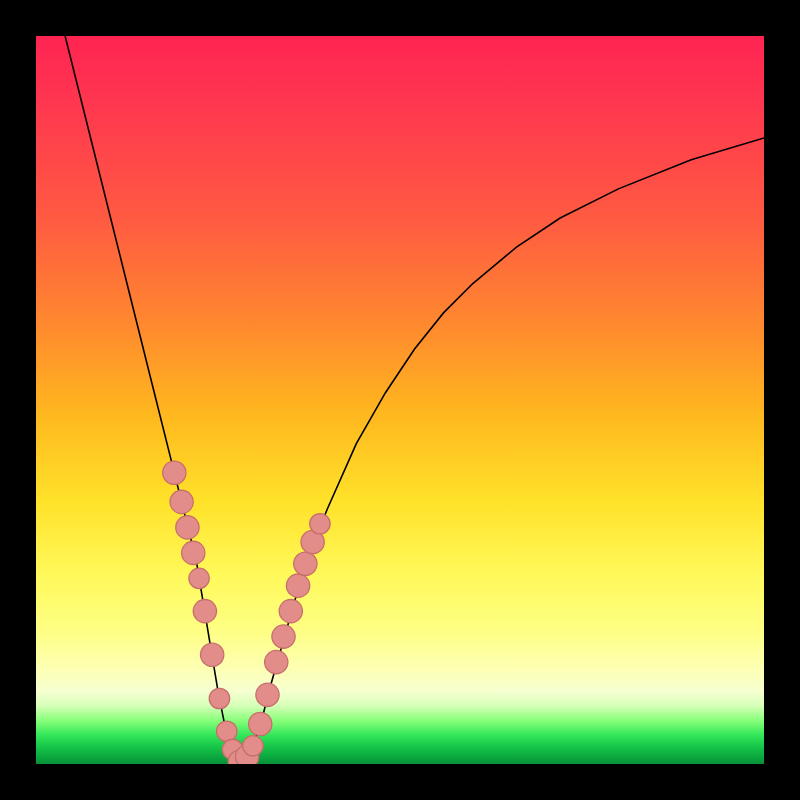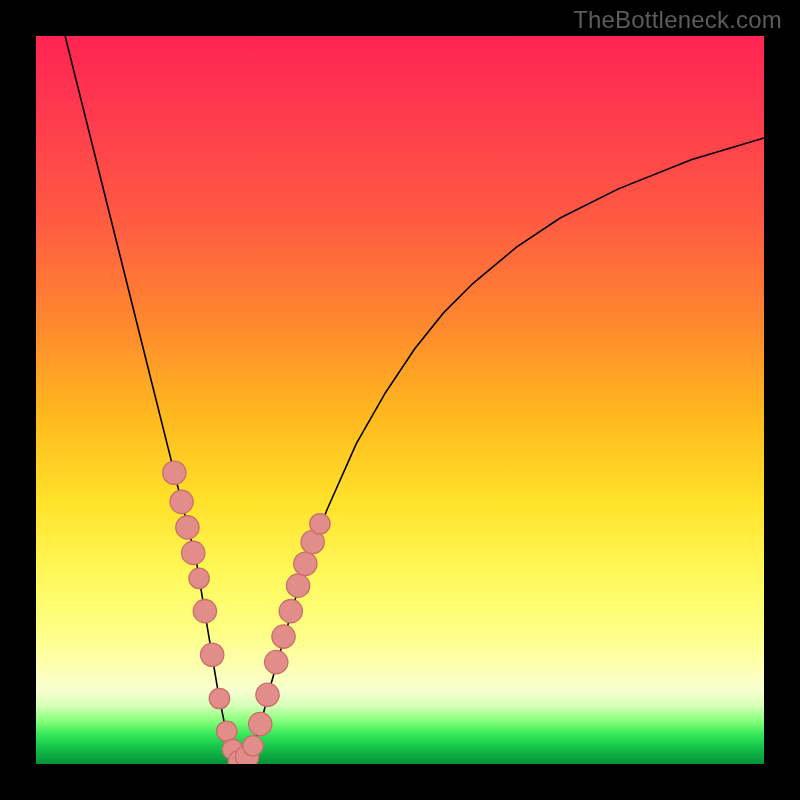--- a/index.html
+++ b/index.html
@@ -87,14 +87,13 @@
           <circle cx="33.00" cy="86.00" r="1.60" fill="#e38d8a" stroke="#c76f6c" stroke-width="0.18"></circle>
           <circle cx="34.00" cy="82.50" r="1.60" fill="#e38d8a" stroke="#c76f6c" stroke-width="0.18"></circle>
           <circle cx="35.00" cy="79.00" r="1.60" fill="#e38d8a" stroke="#c76f6c" stroke-width="0.18"></circle>
           <circle cx="36.00" cy="75.50" r="1.60" fill="#e38d8a" stroke="#c76f6c" stroke-width="0.18"></circle>
           <circle cx="37.00" cy="72.50" r="1.60" fill="#e38d8a" stroke="#c76f6c" stroke-width="0.18"></circle>
           <circle cx="38.00" cy="69.50" r="1.60" fill="#e38d8a" stroke="#c76f6c" stroke-width="0.18"></circle>
           <circle cx="39.00" cy="67.00" r="1.40" fill="#e38d8a" stroke="#c76f6c" stroke-width="0.18"></circle>
         </g>
     </svg>
   </div>
-  <div class="watermark">TheBottleneck.com</div>
 </div>
 
 </body></html>

